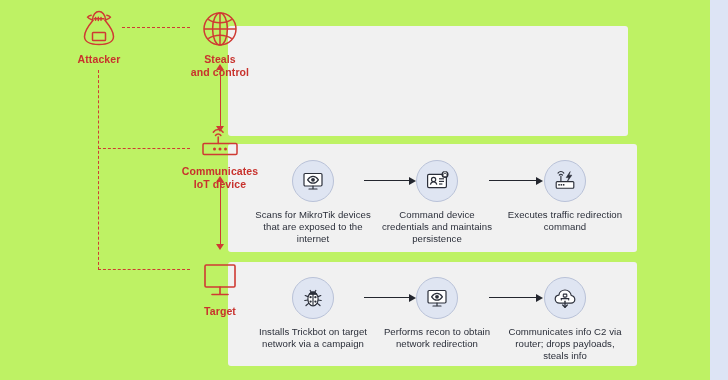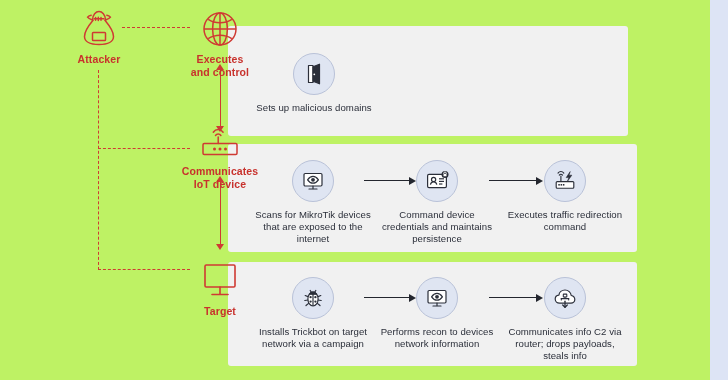--- a/index.html
+++ b/index.html
@@ -187,21 +187,21 @@
         <g fill="none" stroke="#cf3a33" stroke-width="1.5">
           <circle cx="20" cy="21" r="16"></circle>
           <ellipse cx="20" cy="21" rx="7.4" ry="16"></ellipse>
           <line x1="4" y1="21" x2="36" y2="21"></line>
           <line x1="20" y1="5" x2="20" y2="37"></line>
           <path d="M8.2 11.4 C11.5 13.6 15.5 14.8 20 14.8 C24.5 14.8 28.5 13.6 31.8 11.4"></path>
           <path d="M8.2 30.6 C11.5 28.4 15.5 27.2 20 27.2 C24.5 27.2 28.5 28.4 31.8 30.6"></path>
         </g>
       </svg>
     </div>
-    <div class="actor-label">Executes</div>
+    <div class="actor-label">Steals</div>
     <div class="actor-label">and control</div>
   </div>
 
   <div class="actor" id="actor-iot">
     <div class="actor-icon">
       <svg width="52" height="36" viewBox="0 0 52 36">
         <g fill="none" stroke="#cf3a33" stroke-width="1.5" stroke-linecap="round">
           <path d="M21.5 9.5 C22.8 7.6 25.6 7.6 26.9 9.5"></path>
           <path d="M19.3 6.2 C21.8 2.6 26.6 2.6 29.1 6.2"></path>
           <line x1="24.2" y1="11" x2="24.2" y2="17.5"></line>
@@ -224,32 +224,20 @@
         <g fill="none" stroke="#cf3a33" stroke-width="1.6" stroke-linecap="round">
           <rect x="11" y="3" width="30" height="22" rx="1.2"></rect>
           <line x1="26" y1="25" x2="26" y2="32"></line>
           <line x1="18" y1="32.5" x2="34" y2="32.5"></line>
         </g>
       </svg>
     </div>
     <div class="actor-label">Target</div>
   </div>
 
-  <div class="step" style="left:256px; top:53px;">
-    <div class="step-circle">
-      <svg width="24" height="24" viewBox="0 0 24 24">
-        <g fill="none" stroke="#2b2f3a" stroke-width="1.2" stroke-linejoin="round">
-          <path d="M6.5 3.5 L6.5 20.5 L11 20.5 L11 3.5 Z" fill="#ffffff"></path>
-          <path d="M11 4.8 L17.5 2.2 L17.5 21.8 L11 19.2 Z" fill="#2b2f3a" stroke="#2b2f3a"></path>
-        </g>
-        <circle cx="12.3" cy="12.3" r="0.9" fill="#ffffff"></circle>
-      </svg>
-    </div>
-    <div class="step-text">Sets up malicious domains</div>
-  </div>
 
   <div class="step" style="left:255px; top:160px;">
     <div class="step-circle">
       <svg width="24" height="24" viewBox="0 0 24 24">
         <g fill="none" stroke="#2b2f3a" stroke-width="1.2" stroke-linecap="round" stroke-linejoin="round">
           <rect x="3" y="4.5" width="18" height="12.5" rx="1.2" fill="#ffffff"></rect>
           <line x1="12" y1="17" x2="12" y2="19.6"></line>
           <line x1="8" y1="20" x2="16" y2="20"></line>
           <path d="M6.6 10.8 C8.2 8.4 10 7.4 12 7.4 C14 7.4 15.8 8.4 17.4 10.8 C15.8 13.2 14 14.2 12 14.2 C10 14.2 8.2 13.2 6.6 10.8 Z"></path>
         </g>
@@ -343,21 +331,21 @@
       <svg width="24" height="24" viewBox="0 0 24 24">
         <g fill="none" stroke="#2b2f3a" stroke-width="1.2" stroke-linecap="round" stroke-linejoin="round">
           <rect x="3" y="4.5" width="18" height="12.5" rx="1.2" fill="#ffffff"></rect>
           <line x1="12" y1="17" x2="12" y2="19.6"></line>
           <line x1="8" y1="20" x2="16" y2="20"></line>
           <path d="M6.6 10.8 C8.2 8.4 10 7.4 12 7.4 C14 7.4 15.8 8.4 17.4 10.8 C15.8 13.2 14 14.2 12 14.2 C10 14.2 8.2 13.2 6.6 10.8 Z"></path>
         </g>
         <circle cx="12" cy="10.8" r="1.9" fill="#2b2f3a"></circle>
       </svg>
     </div>
-    <div class="step-text">Performs recon to devices network information</div>
+    <div class="step-text">Performs recon to obtain network redirection</div>
   </div>
 
   <div class="step-arrow" style="left:489px; top:293px; width:54px;">
     <div class="bar" style="width:47px;"></div>
     <div class="head" style="left:47px;"></div>
   </div>
 
   <div class="step" style="left:507px; top:277px;">
     <div class="step-circle">
       <svg width="24" height="24" viewBox="0 0 24 24">

